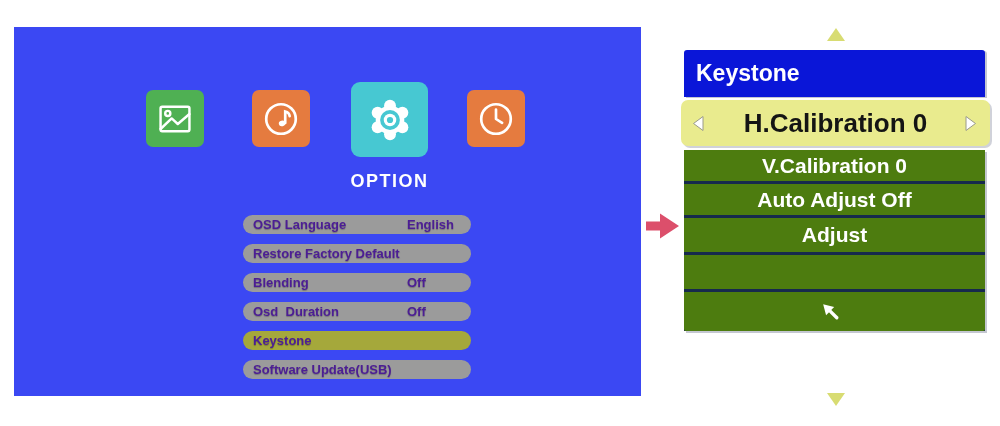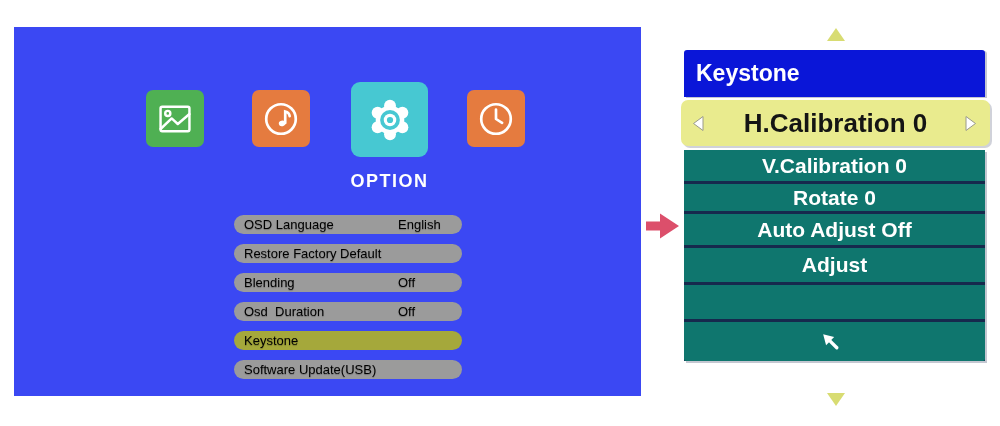--- a/index.html
+++ b/index.html
@@ -9,22 +9,22 @@
   
   .osd-panel{position:absolute;left:14px;top:27px;width:627px;height:369px;background:#3b48f3;}
   .tab{position:absolute;border-radius:7px;display:flex;align-items:center;justify-content:center;}
   .tab svg{display:block;}
   .tab-picture{left:132px;top:63px;width:58px;height:57px;background:#4fb053;}
   .tab-sound{left:238px;top:63px;width:58px;height:57px;background:#e57b3f;}
   .tab-option{left:337px;top:55px;width:77px;height:75px;background:#47c8d2;border-radius:9px;}
   .tab-time{left:453px;top:63px;width:58px;height:57px;background:#e57b3f;}
   .option-label{position:absolute;left:327px;top:144px;width:97px;text-align:center;
     color:#ffffff;font-size:18px;font-weight:bold;letter-spacing:1.5px;}
-  .pill{position:absolute;left:220px;width:228px;height:19px;border-radius:10px;
-    background:#9b9b9b;color:#000000;font-size:13px;font-weight:normal;line-height:19px;}
+  .pill{position:absolute;left:229px;width:228px;height:19px;border-radius:10px;
+    background:#9b9b9b;color:#4c1d95;font-size:13px;font-weight:bold;line-height:19px;}
   .pill.hl{background:#a5a83b;}
   .pill-label{position:absolute;left:10px;white-space:pre;text-shadow:0 1px 1px rgba(0,0,0,.25);}
   .pill-value{position:absolute;left:164px;white-space:pre;text-shadow:0 1px 1px rgba(0,0,0,.25);}
   .p0{top:188px}.p1{top:217px}.p2{top:246px}.p3{top:275px}.p4{top:304px}.p5{top:333px}
 
   
   .pointer-arrow{position:absolute;left:646px;top:213px;}
 
   
   .scroll-tri{position:absolute;width:0;height:0;border-left:9px solid transparent;border-right:9px solid transparent;}
@@ -36,21 +36,21 @@
     border-radius:3px 3px 0 0;box-shadow:2px 1px 0 rgba(20,30,70,.25);}
   .selected-row{position:absolute;left:681px;top:100px;width:309px;height:46px;background:#e9eb8e;
     border-radius:7px;display:flex;align-items:center;justify-content:center;
     color:#141414;font-size:26px;font-weight:600;box-shadow:2px 2px 0 rgba(20,30,70,.2);}
   .sel-arrow{position:absolute;top:15px;}
   .sel-arrow.left{left:10px;}
   .sel-arrow.right{right:12px;}
 
   .submenu-rows{position:absolute;left:684px;top:150px;width:301px;background:#16294d;
     box-shadow:2px 2px 0 rgba(20,30,70,.25);}
-  .srow{background:#0f766e;color:#ffffff;font-size:21px;font-weight:600;
+  .srow{background:#4d7c0f;color:#ffffff;font-size:21px;font-weight:600;
     display:flex;align-items:center;justify-content:center;border-top:3px solid #16294d;}
   .srow:first-child{border-top:none;}
   .r0{height:31px}.r1{height:30px}.r2{height:34px}.r3{height:37px}.r4{height:37px}
   .r-menu{height:42px;font-size:23px;border-radius:0 0 2px 2px;}
   .r-menu svg{margin-right:9px;}
 </style>
 </head>
 <body>
 
 <div class="stage">
@@ -148,23 +148,20 @@
     <span>H.Calibration 0</span>
     <svg class="sel-arrow right" width="14" height="17" viewBox="0 0 14 17">
       <polygon points="2,1.5 11.5,8.5 2,15.5" fill="#ffffff" stroke="#9a9a8a" stroke-width="1"></polygon>
     </svg>
   </div>
 
   <div class="submenu-rows">
     <div class="srow r0">
       <span>V.Calibration 0</span>
     </div>
-    <div class="srow r1">
-      <span>Rotate 0</span>
-    </div>
     <div class="srow r2">
       <span>Auto Adjust Off</span>
     </div>
     <div class="srow r3">
       <span>Adjust</span>
     </div>
     <div class="srow r4">
       <span></span>
     </div>
     <div class="srow r-menu">

